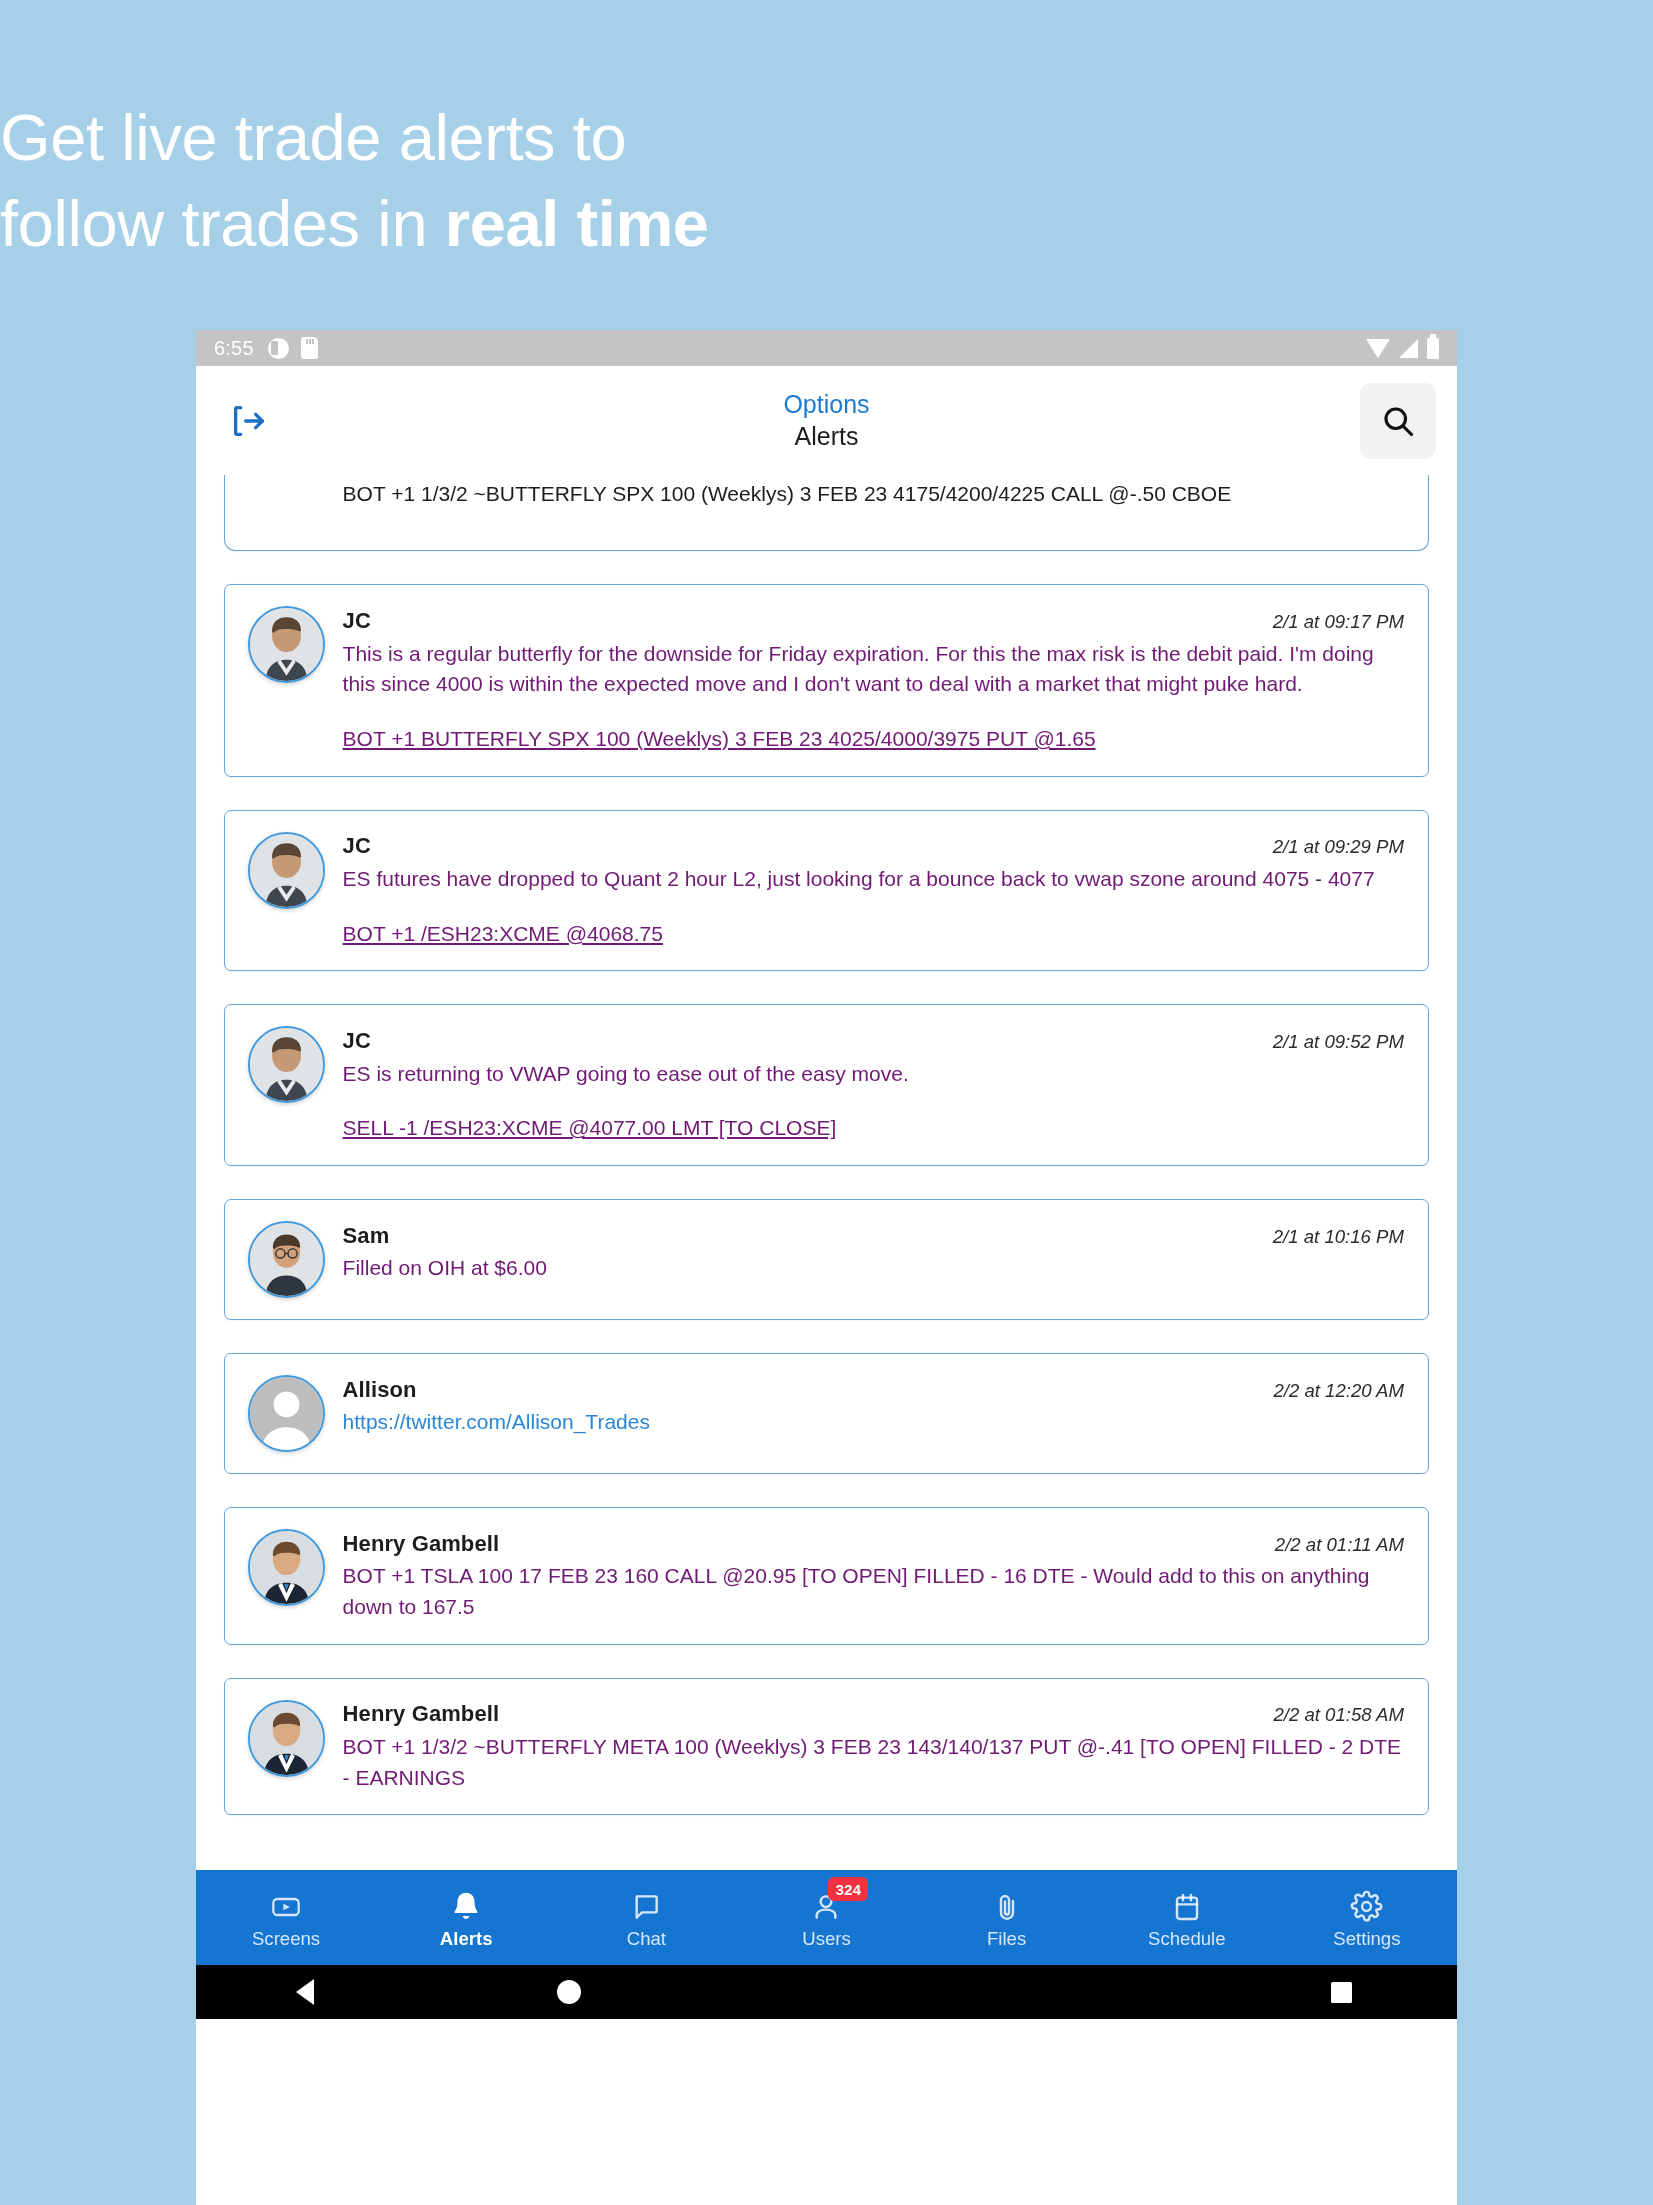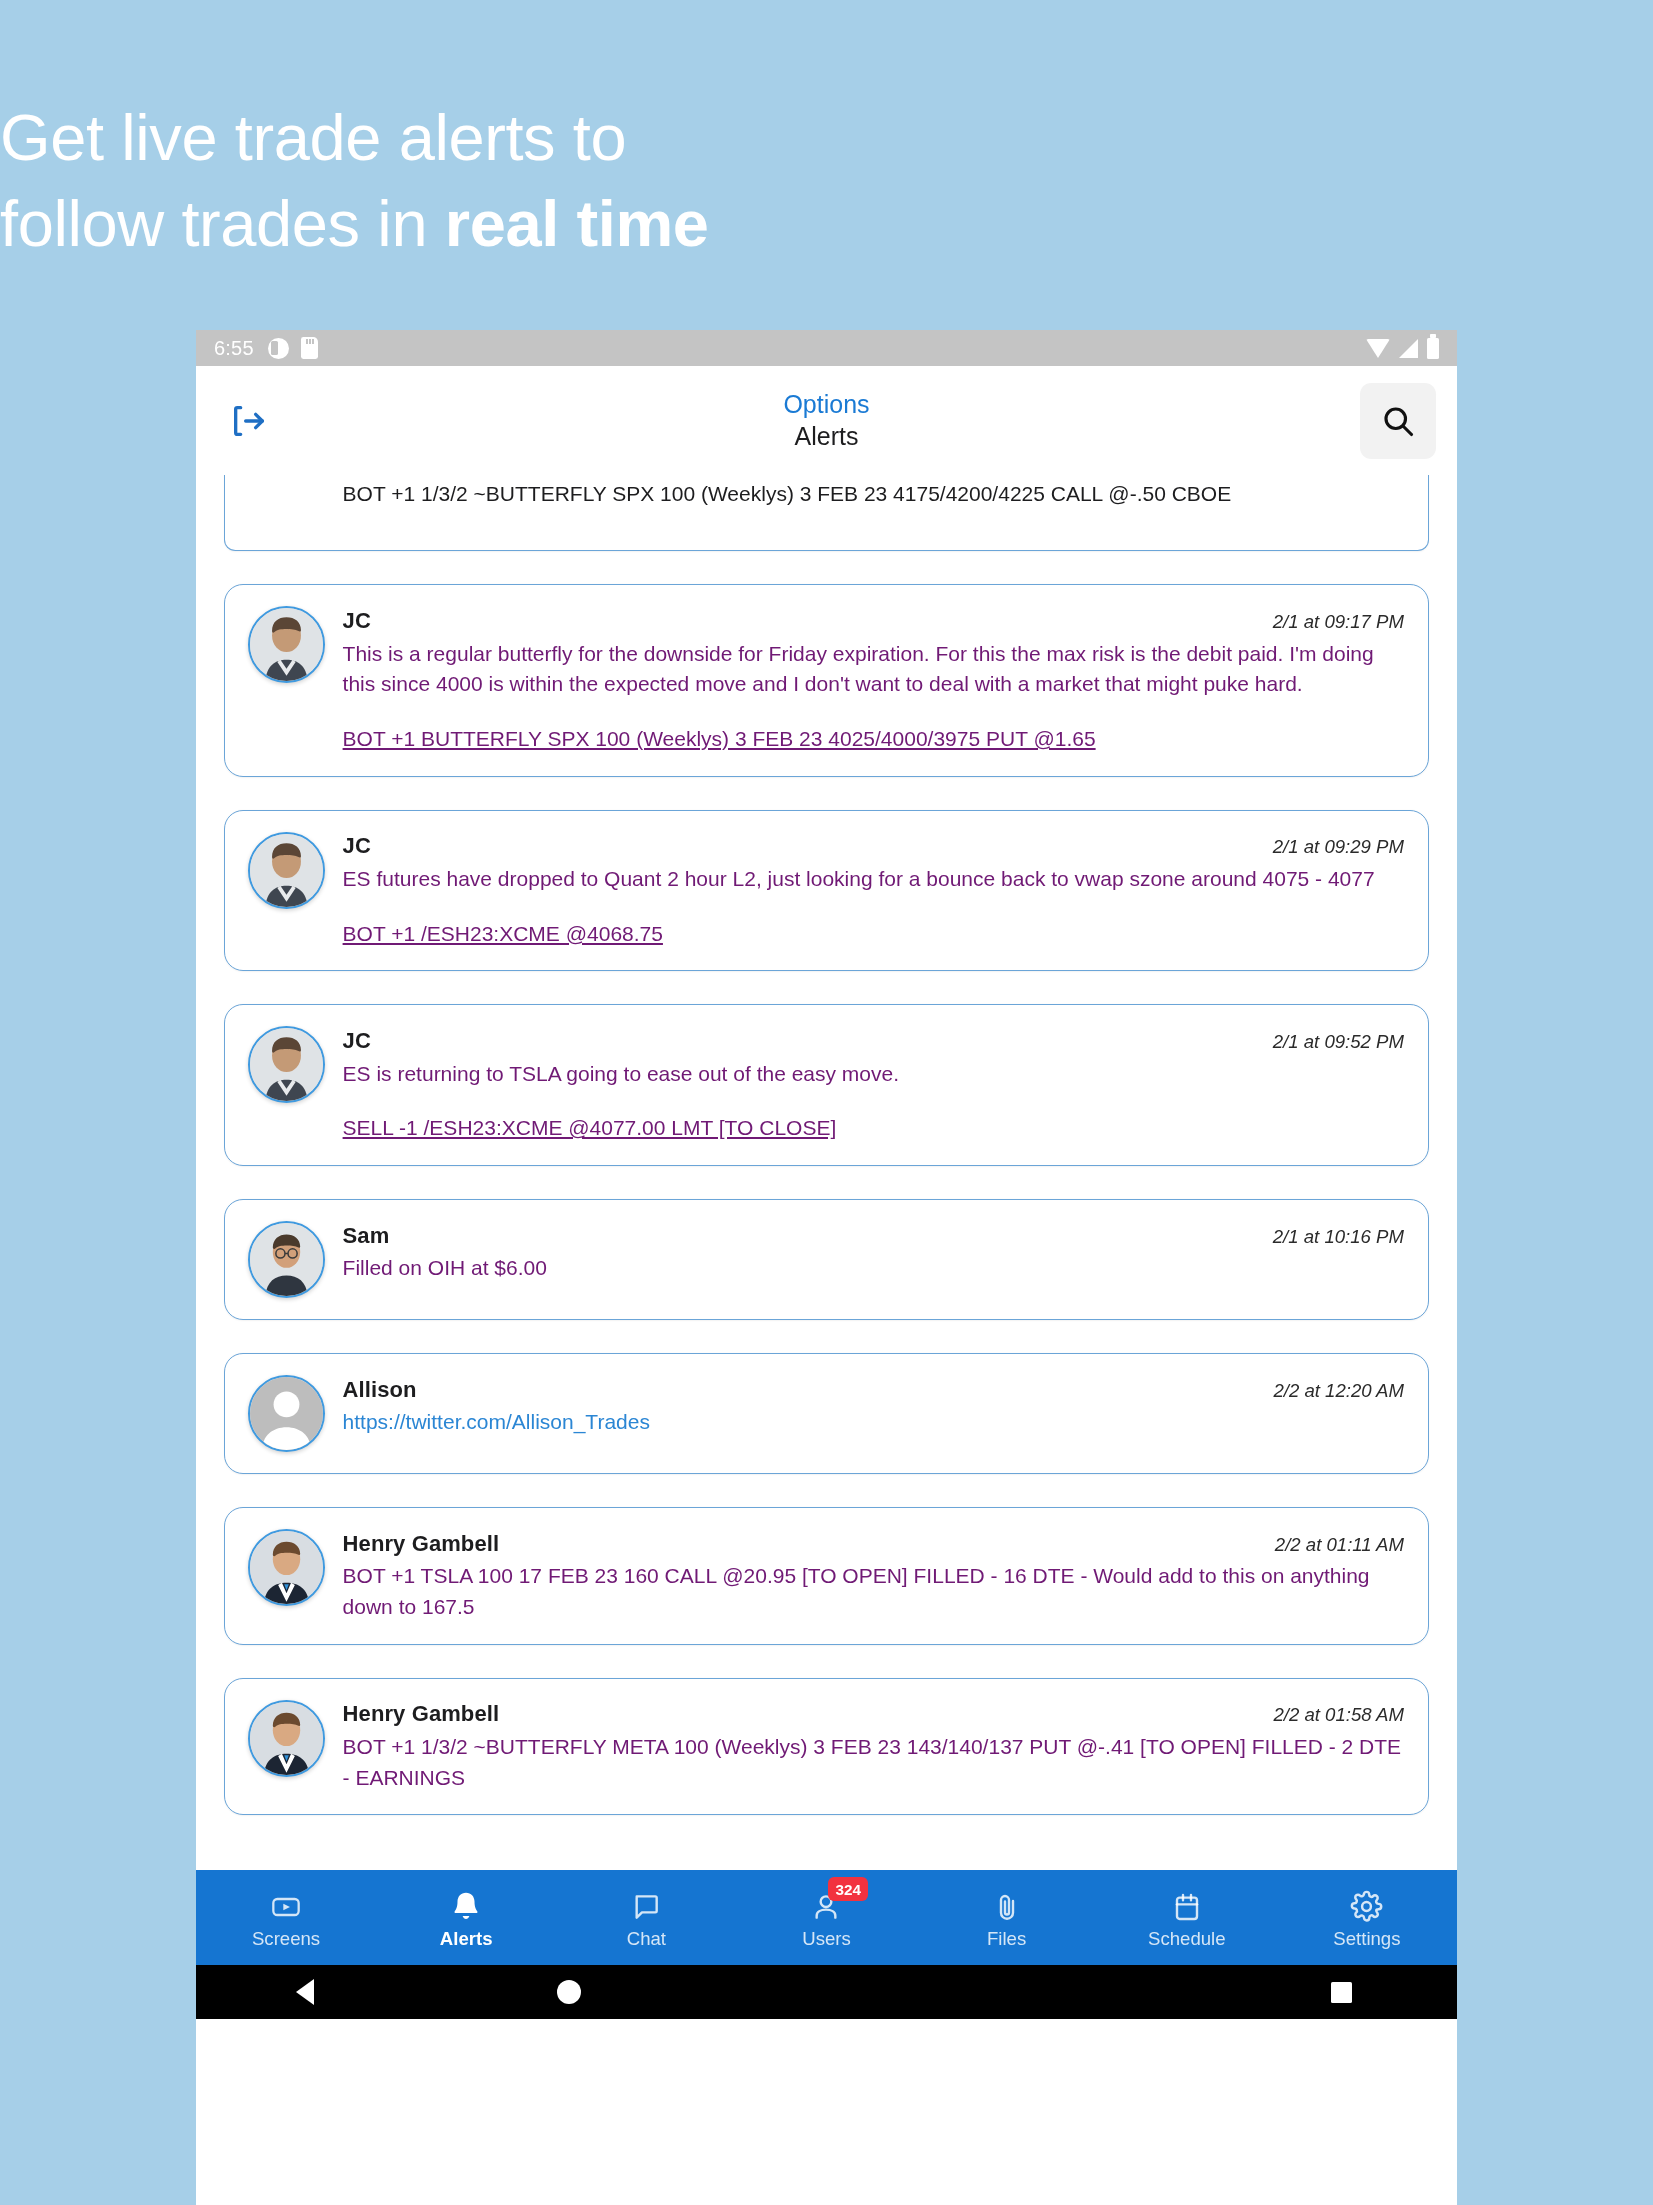--- a/index.html
+++ b/index.html
@@ -144,21 +144,21 @@
   .feed {
     height: 1395px;
     background: #ffffff;
     padding: 0 28px;
     overflow: hidden;
     position: relative;
   }
 
   .card {
     border: 1.6px solid #6ba5d8;
-    border-radius: 19px;
+    border-radius: 7px;
     background: #ffffff;
     padding: 21px 24px 21px 22.6px;
     margin-bottom: 21px;
     display: flex;
     gap: 18px;
     box-shadow: 0 0.8px 1.6px rgba(0,0,0,0.05);
     margin-top: 33px;
   }
   .card.clipped {
     border-top: none;
@@ -397,21 +397,21 @@
           <path d="M29 30c0-12 8-18 19-18s19 6 19 17c0 3-2 2-4 1-5-3-26-4-30 1-2 2-4 2-4-1z" fill="#5b4636"></path>
           <path d="M20 96c2-20 13-28 28-28s26 8 28 28z" fill="#3f4650"></path>
           <path d="M40 68l8 12 8-12 4 3-12 18-12-18z" fill="#e8eaec"></path>
         </svg>
       </div>
       <div class="card-body">
         <div class="card-head">
           <span class="author">JC</span>
           <span class="timestamp">2/1 at 09:52 PM</span>
         </div>
-        <div class="msg">ES is returning to TSLA going to ease out of the easy move.</div>
+        <div class="msg">ES is returning to VWAP going to ease out of the easy move.</div>
         <div class="msg">SELL -1 /ESH23:XCME @4077.00 LMT [TO CLOSE]</div>
       </div>
     </div>
 
     <div class="card">
       <div class="avatar">
         <svg viewBox="0 0 96 96">
           <rect width="96" height="96" fill="#dfe3e6"></rect>
           <ellipse cx="48" cy="38" rx="18" ry="21" fill="#d2a07a"></ellipse>
           <path d="M30 32c0-11 8-17 18-17s18 6 18 16c0 2-2 2-3 1-5-3-25-4-29 1-2 2-4 1-4-1z" fill="#4a3a2c"></path>

